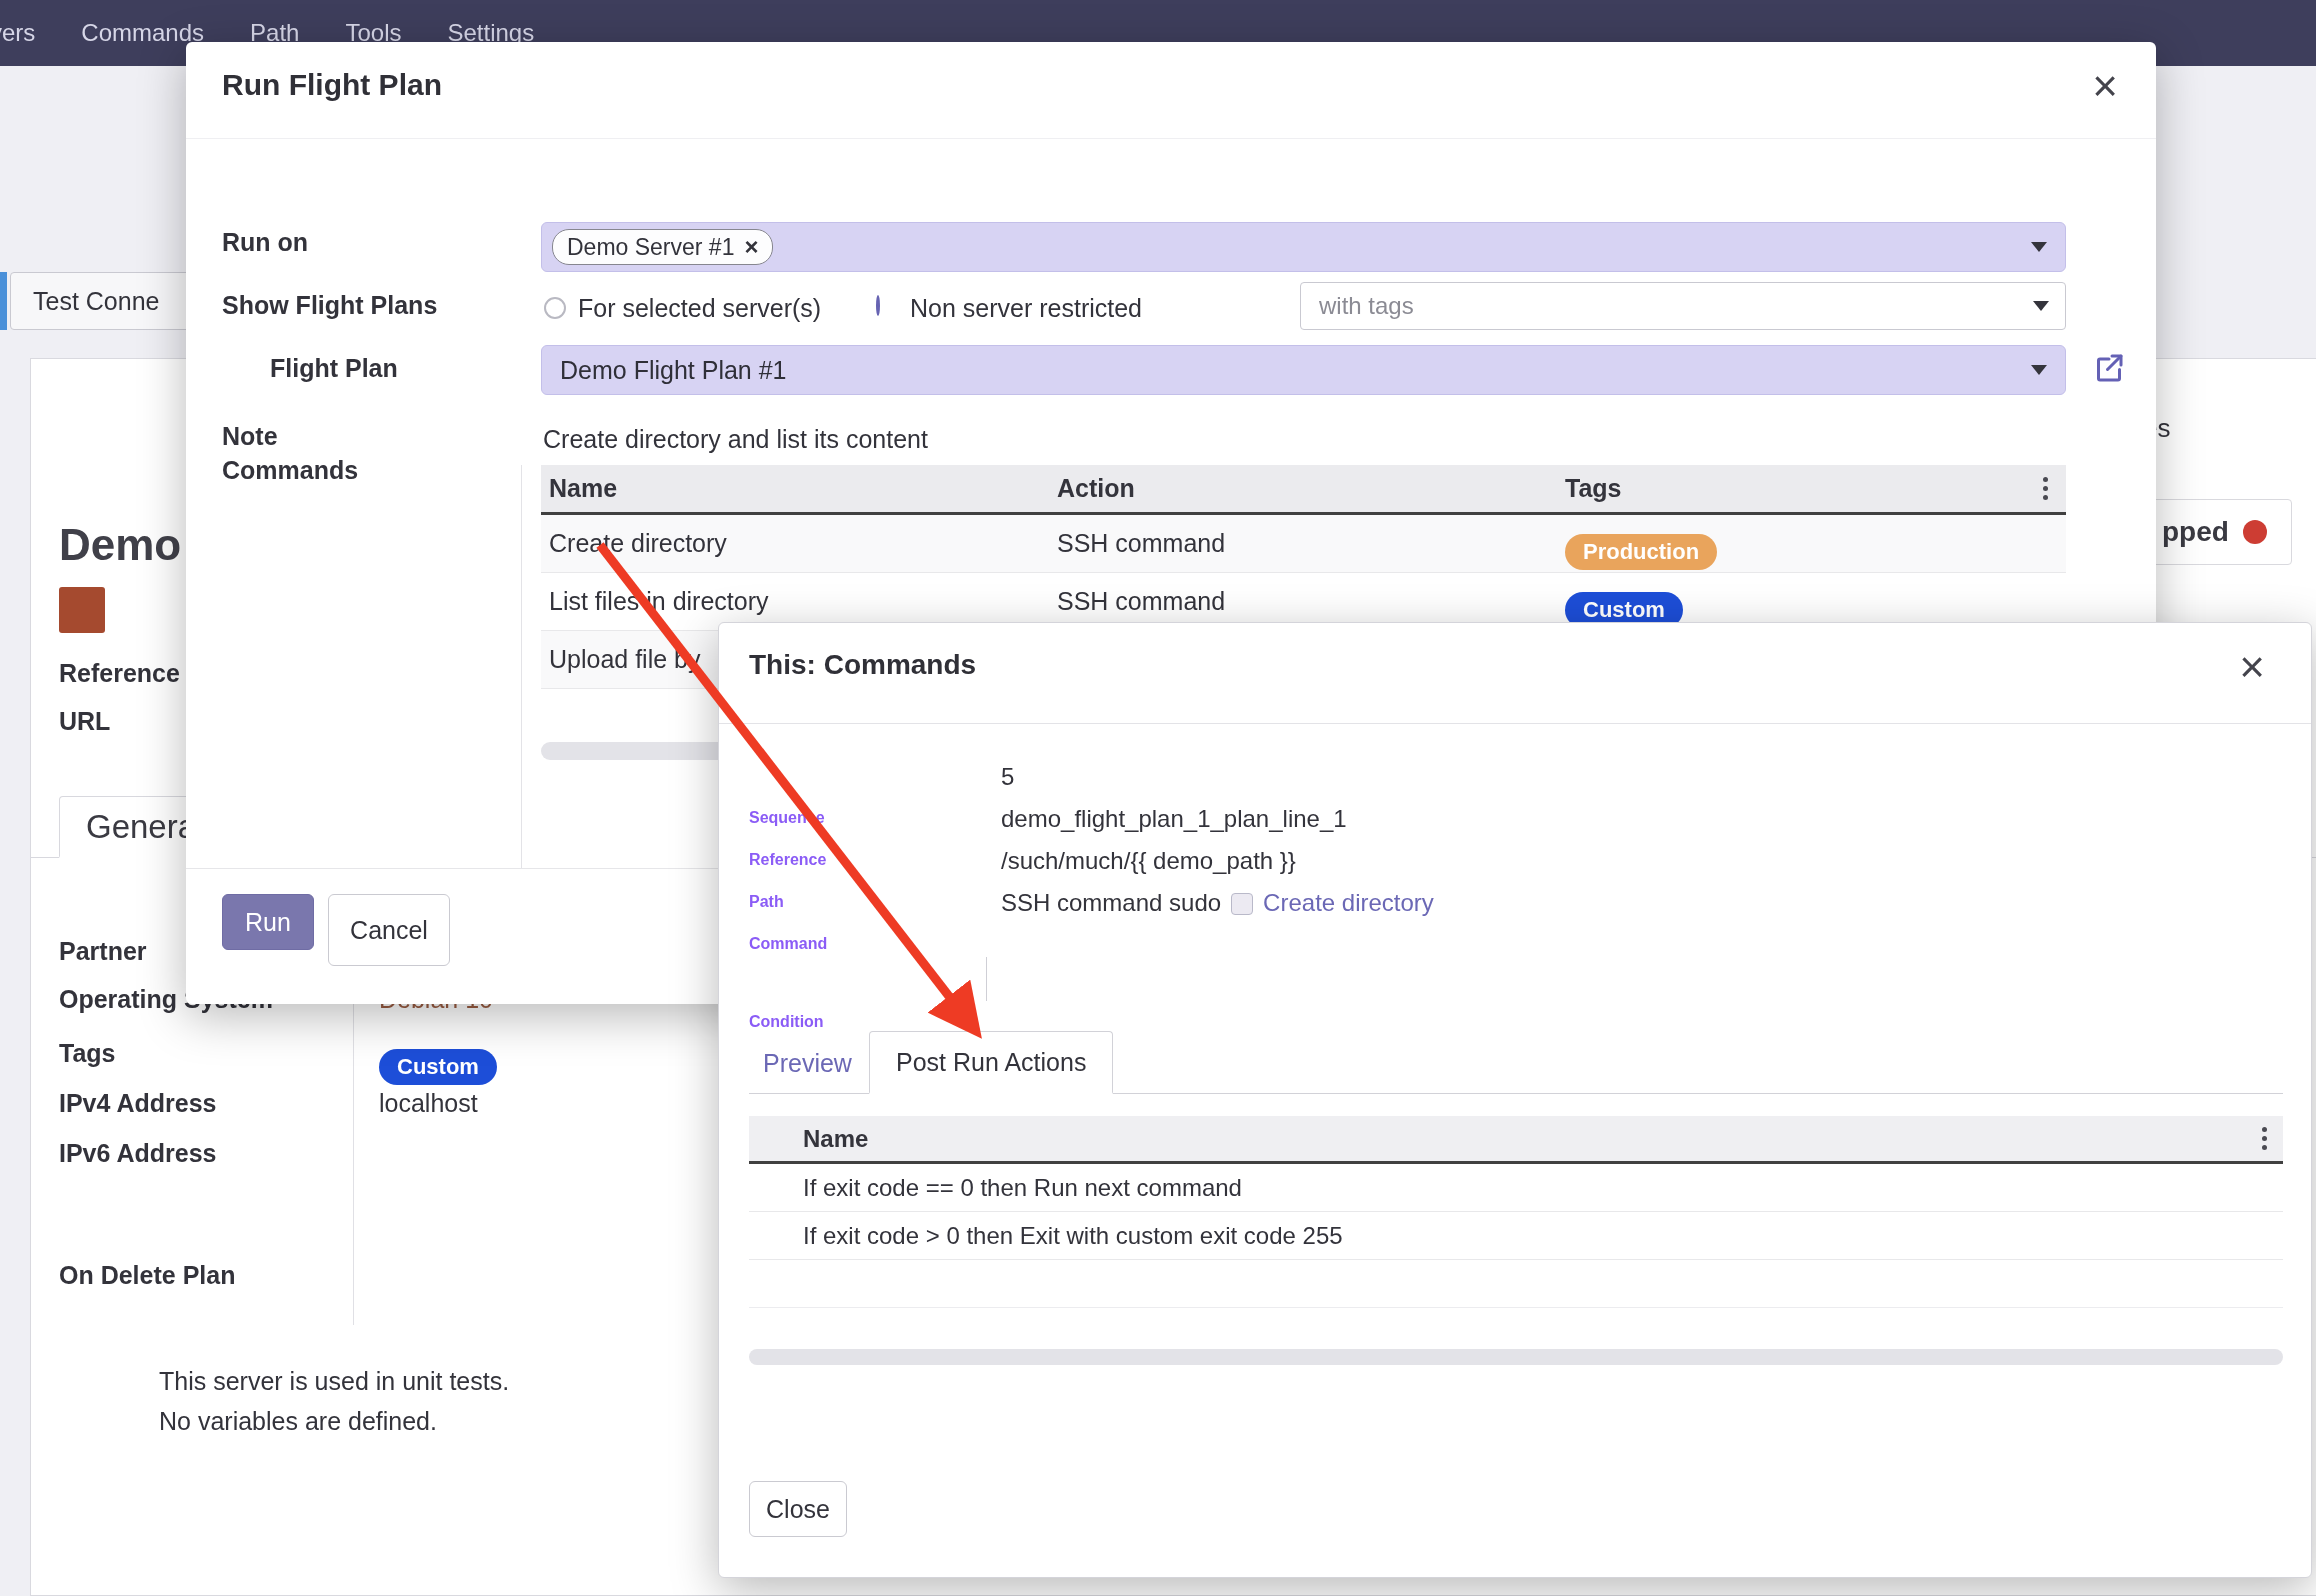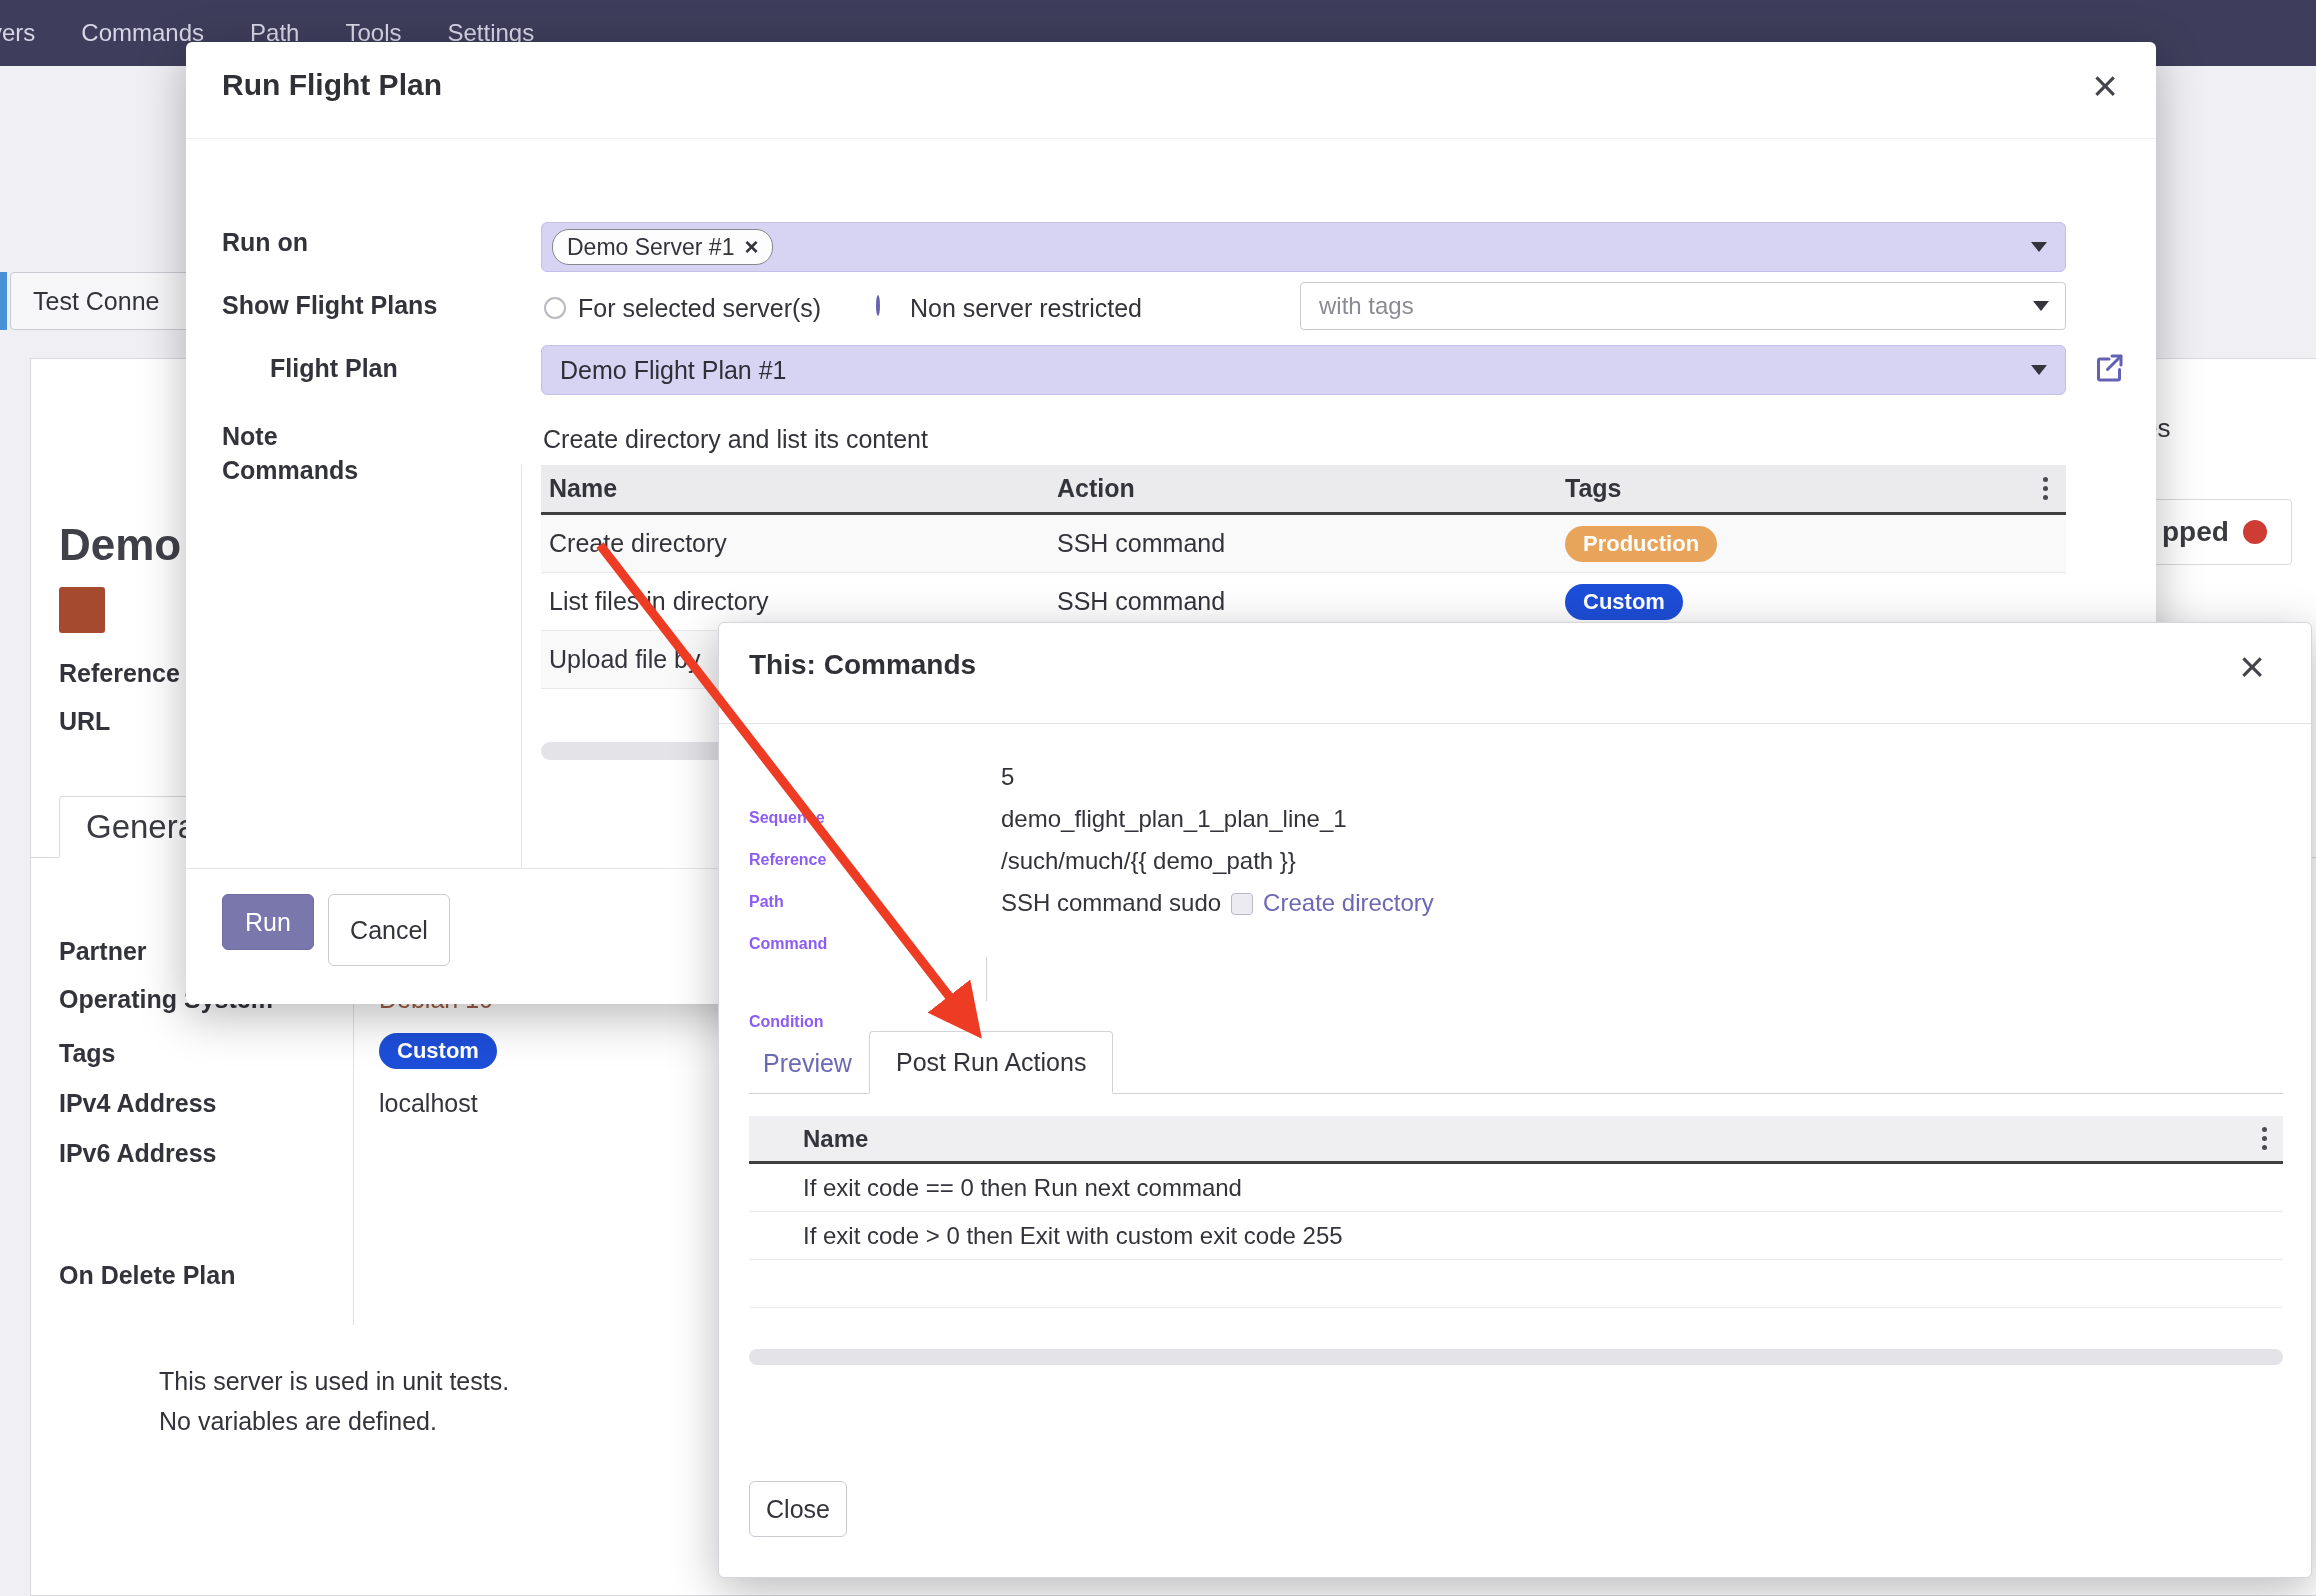--- a/index.html
+++ b/index.html
@@ -16,21 +16,21 @@
   .blue-sliver{position:absolute;left:0;top:272px;width:7px;height:58px;background:#4a90d9;z-index:1;}
   .test-btn{position:absolute;left:10px;top:272px;width:290px;height:58px;background:#f7f7f9;border:1px solid #c9c9d1;border-radius:4px;font-size:25px;color:#33333b;display:flex;align-items:center;padding-left:22px;box-sizing:border-box;z-index:1;}
   .card{position:absolute;left:30px;top:358px;width:2290px;height:1238px;background:#ffffff;border:1px solid #d9d9df;box-sizing:border-box;z-index:1;}
   .record-title{position:absolute;left:28px;top:132px;font-size:44px;font-weight:700;color:#404049;white-space:nowrap;}
   .swatch{position:absolute;left:28px;top:228px;width:46px;height:46px;background:#a54a2f;border-radius:3px;}
   .lbl{font-weight:700;font-size:25px;color:#33333b;white-space:nowrap;}
   .val{font-size:25px;color:#33333b;white-space:nowrap;}
   .tabbar-line{position:absolute;left:0;top:498px;width:2288px;height:1px;background:#d8d8de;}
   .tab-general{position:absolute;left:28px;top:437px;height:62px;padding:0 26px;border:1px solid #d8d8de;border-bottom:2px solid #fff;border-radius:4px 4px 0 0;background:#fff;display:flex;align-items:center;font-size:33px;color:#3a3a42;box-sizing:border-box;z-index:2;}
   .form-vline{position:absolute;left:322px;top:576px;width:1px;height:390px;background:#e0e0e5;}
-  .badge{display:inline-flex;align-items:center;padding:5px 18px;border-radius:18px;color:#fff;font-weight:700;font-size:22px;white-space:nowrap;}
+  .badge{display:inline-flex;align-items:center;padding:5px 18px;border-radius:18px;color:#fff;font-weight:700;font-size:22px;white-space:nowrap;margin-top:16px;}
   .badge-production{background:#e9a45c;}
   .badge-custom{background:#1d4ed8;}
   .link-brown{color:#9a5c41;}
   .status-box{position:absolute;left:2096px;top:140px;width:165px;height:66px;background:#fff;border:1px solid #d9d9de;border-radius:4px;display:flex;align-items:center;gap:14px;padding-left:34px;box-sizing:border-box;}
   .status-text{font-size:28px;font-weight:700;color:#3a3a42;}
   .status-dot{width:24px;height:24px;border-radius:50%;background:#cd3d33;}
 
   
   .modal{position:absolute;background:#fff;border-radius:6px;box-shadow:0 12px 48px rgba(0,0,0,0.28);box-sizing:border-box;}
   .modal-run{left:186px;top:42px;width:1970px;height:962px;z-index:10;}

